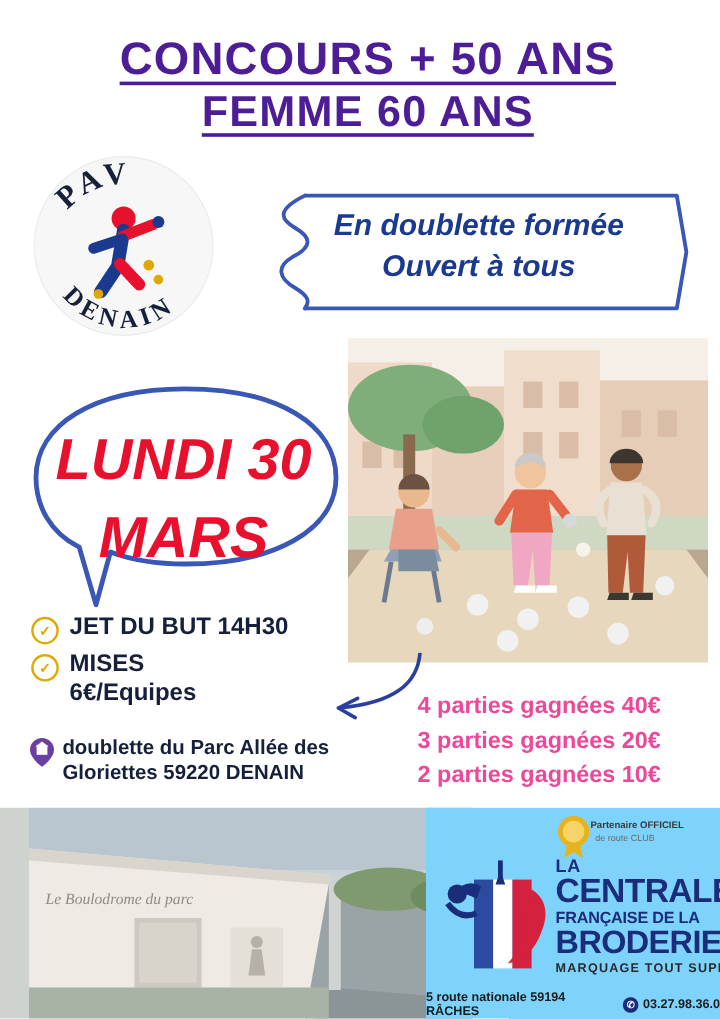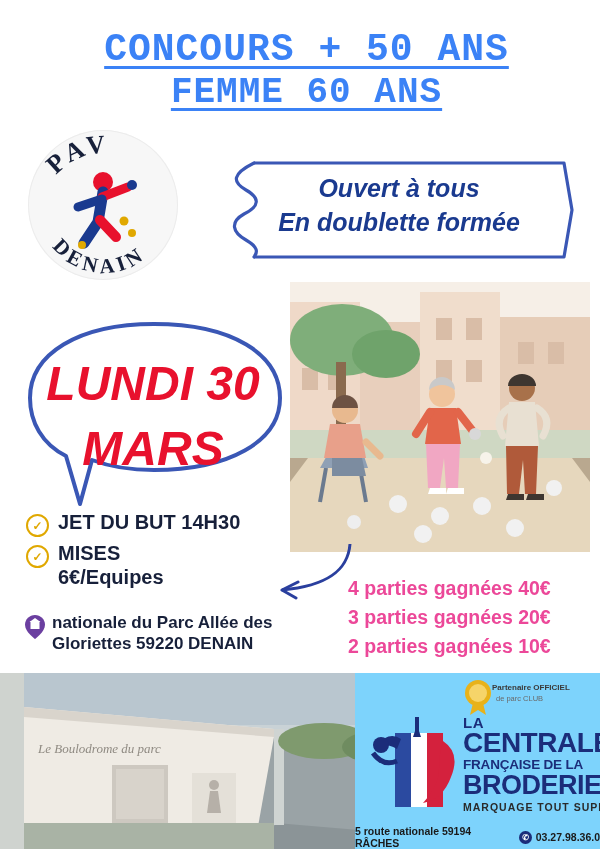--- a/index.html
+++ b/index.html
@@ -10,23 +10,23 @@
     overflow:hidden;
     position:relative;
   }
   .poster{position:relative;width:600px;height:849px;overflow:hidden;}
 
   
   .title-block{
     position:absolute;top:28px;left:0;width:600px;text-align:center;
   }
   .title-line{
-    font-family:Liberation Mono, monospace;
+    font-family:Liberation Sans, sans-serif;
     font-weight:bold;
-    color:#3b82f6;
+    color:#4c1d95;
     font-size:38px;
     letter-spacing:1px;
     line-height:1.16;
     text-decoration:underline;
     text-underline-offset:6px;
     text-decoration-thickness:3px;
     margin-left:13px;
   }
   .title-line.second{font-size:36px;}
 
@@ -159,22 +159,22 @@
       </text>
     </svg>
   </div>
 
   <div class="bracket-box">
     <svg width="350" height="100" viewBox="0 0 350 100">
       <path d="M 30 3 L 340 3 L 348 50 L 340 97 L 30 97" fill="none" stroke="#3a57b5" stroke-width="3.2" stroke-linejoin="round"></path>
       <path d="M 30 3 C 8 14, 8 22, 22 30 C 36 38, 36 46, 20 54 C 6 62, 8 72, 22 80 C 34 87, 34 92, 30 97" fill="none" stroke="#3a57b5" stroke-width="3.2" stroke-linecap="round"></path>
     </svg>
     <div class="bracket-text">
+      <div>En doublette formée</div>
       <div>Ouvert à tous</div>
-      <div>En doublette formée</div>
     </div>
   </div>
 
   <div class="date-bubble">
     <svg width="270" height="210" viewBox="0 0 270 210">
       <path d="M 132 8
                C 210 8, 258 38, 258 82
                C 258 126, 206 154, 132 154
                C 108 154, 86 150, 70 144
                L 58 188
@@ -284,21 +284,21 @@
     </div>
   </div>
 
   <div class="address">
     <svg class="pin" viewBox="0 0 22 26">
       <path d="M 11 1 C 5.5 1, 1 5.4, 1 10.8 C 1 18, 11 25, 11 25 C 11 25, 21 18, 21 10.8 C 21 5.4, 16.5 1, 11 1 Z" fill="#6b3fa0"></path>
       <rect x="6.5" y="7" width="9" height="8" fill="#ffffff"></rect>
       <path d="M 5.5 8 L 11 4 L 16.5 8" fill="#ffffff"></path>
     </svg>
     <div class="address-text">
-      <div>nationale du Parc Allée des</div>
+      <div>doublette du Parc Allée des</div>
       <div>Gloriettes 59220 DENAIN</div>
     </div>
   </div>
 
   <div class="prizes">
     <div>4 parties gagnées 40€</div>
     <div>3 parties gagnées 20€</div>
     <div>2 parties gagnées 10€</div>
   </div>
 
@@ -333,21 +333,21 @@
     </div>
 
     <div class="sponsor">
       <div class="sponsor-badge">
         <svg width="130" height="40" viewBox="0 0 130 40">
           <circle cx="18" cy="16" r="13" fill="#e8b21a"></circle>
           <circle cx="18" cy="16" r="9" fill="#f6d469"></circle>
           <path d="M 13 26 l-3 12 l8 -5 l8 5 l-3 -12 z" fill="#e8b21a"></path>
         </svg>
         <div class="badge-t1">Partenaire OFFICIEL</div>
-        <div class="badge-t2">de parc CLUB</div>
+        <div class="badge-t2">de route CLUB</div>
       </div>
 
       <svg style="position:absolute;left:4px;top:42px;" width="108" height="104" viewBox="0 0 108 104">
         <rect x="36" y="18" width="16" height="74" fill="#2b4aa0"></rect>
         <rect x="52" y="18" width="16" height="74" fill="#ffffff"></rect>
         <rect x="68" y="18" width="16" height="74" fill="#d4213d"></rect>
         <path d="M 84 26 q18 12 8 36 q-8 22 -28 26 q16 -18 16 -34 q0 -16 4 -28 z" fill="#d4213d"></path>
         <g fill="#1b2d7a">
           <path d="M 18 30 q12 -14 24 -6 l-4 10 q-10 -6 -20 -4 z"></path>
           <circle cx="22" cy="30" r="8"></circle>

